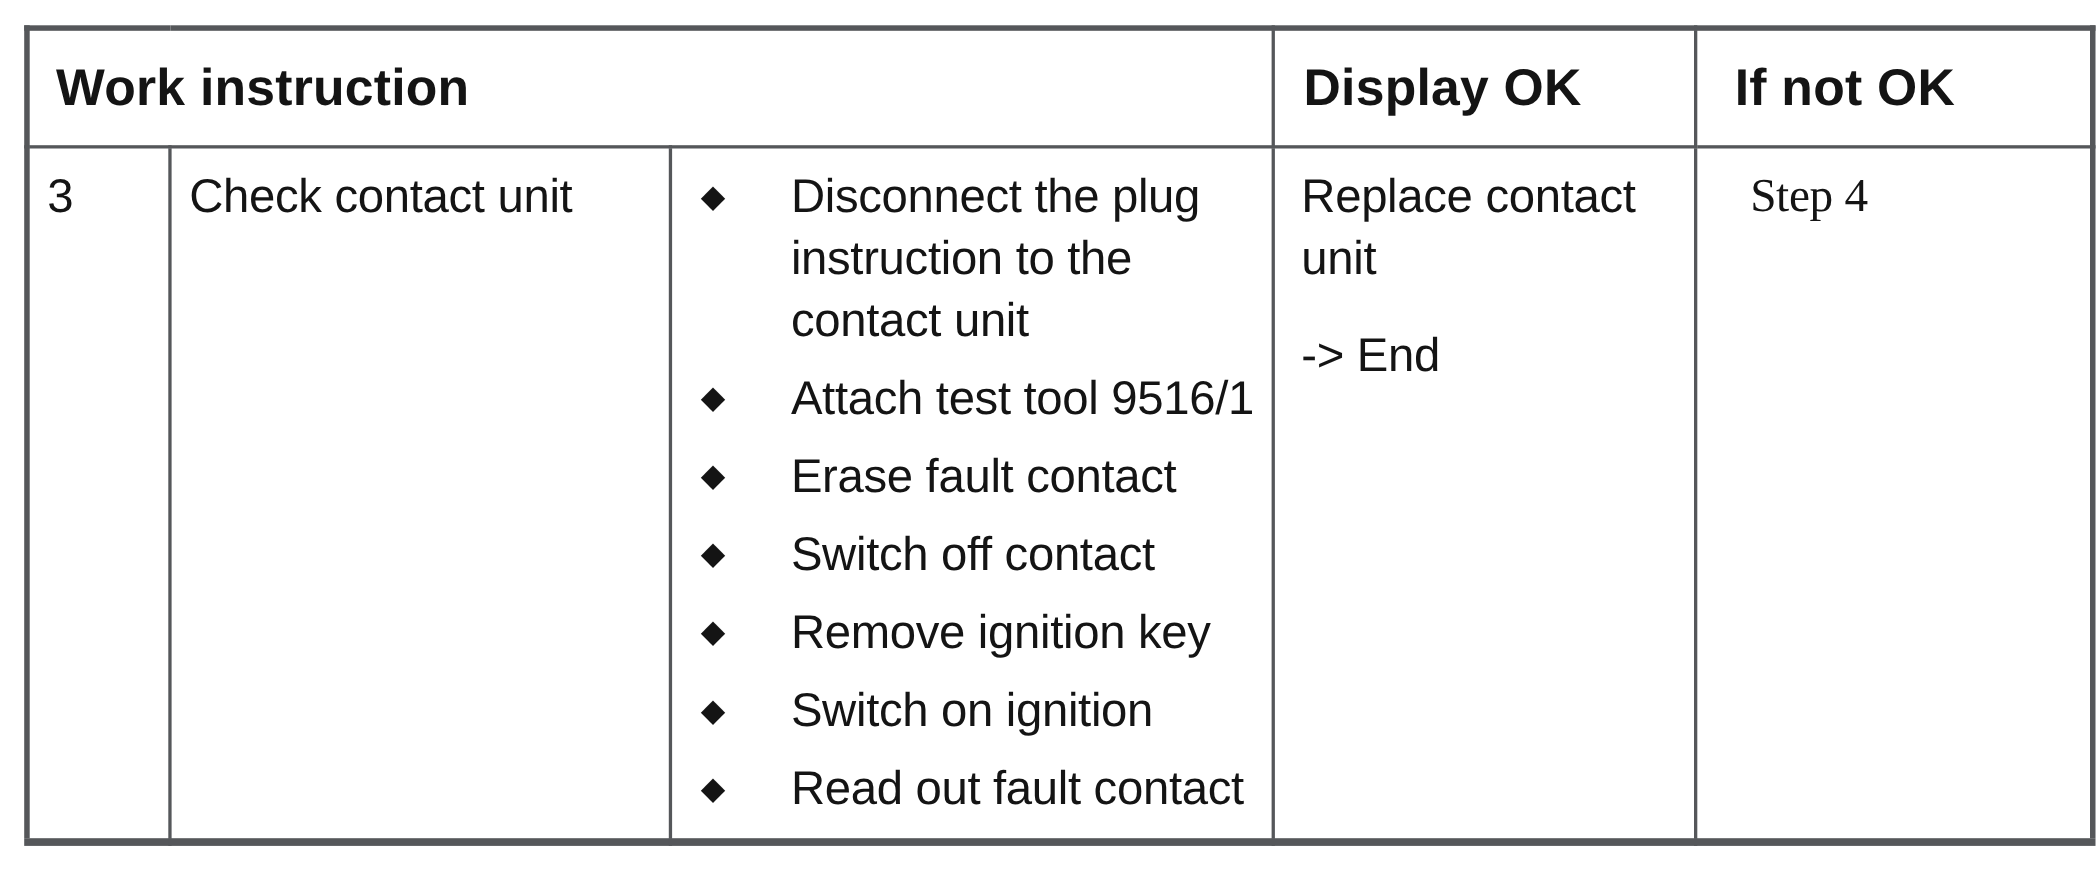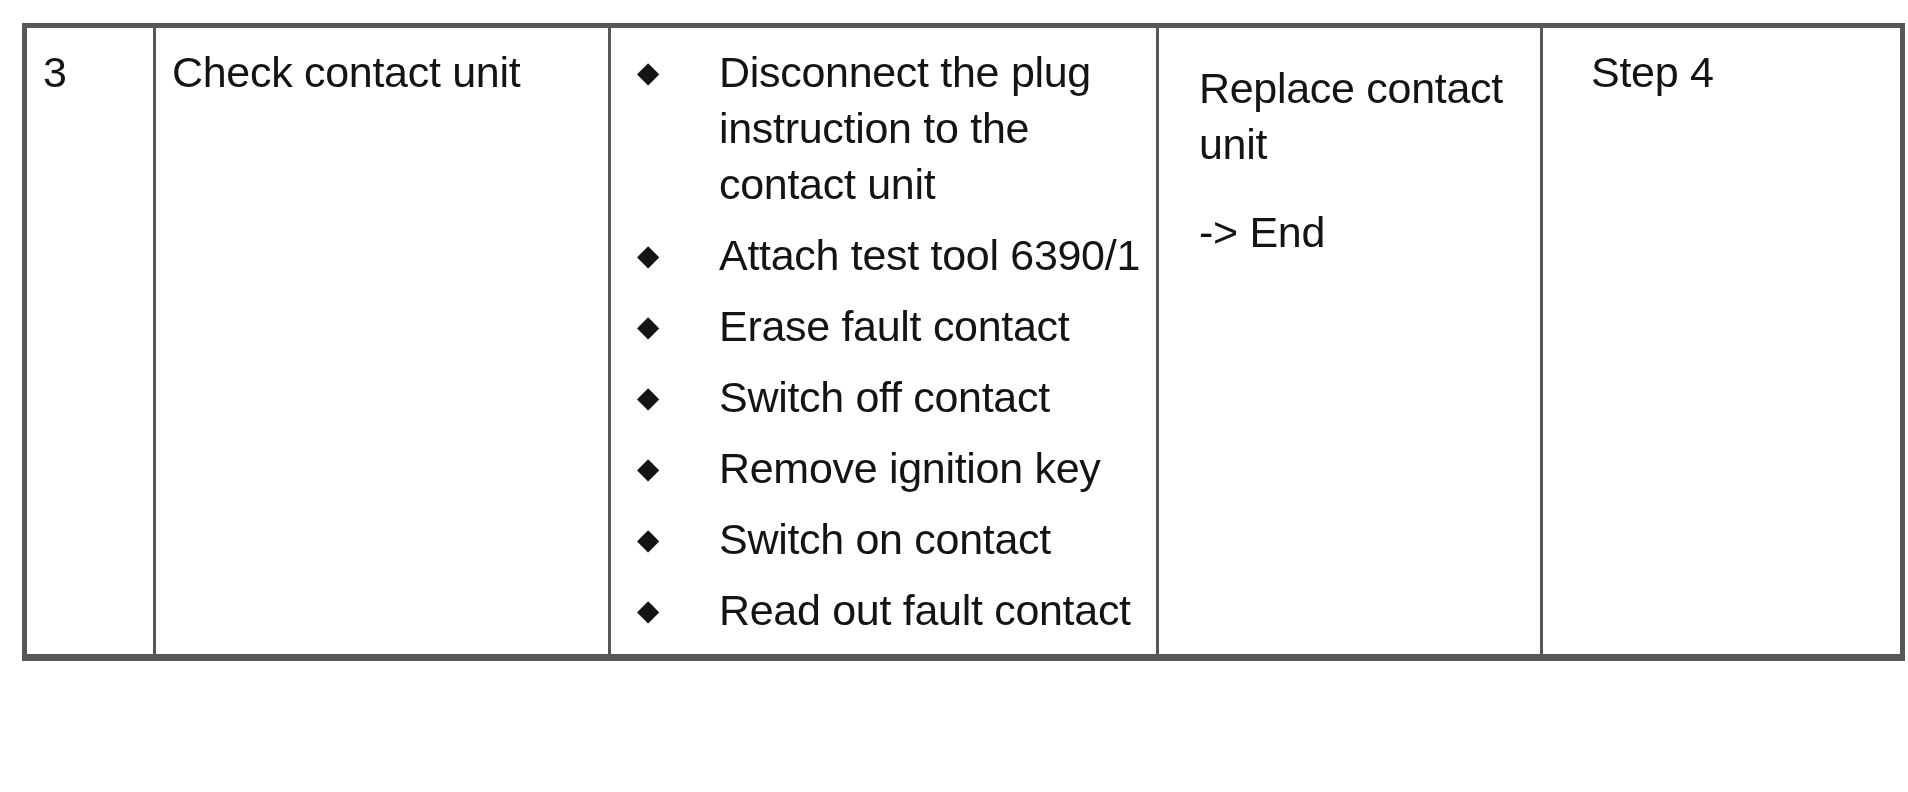--- a/index.html
+++ b/index.html
@@ -54,84 +54,89 @@
     height: 632px;
     font-size: 43px;
     line-height: 56px;
     letter-spacing: -0.3px;
     padding-top: 16px;
   }
   td.cell-step   { padding-left: 16px; }
   td.cell-task   { padding-left: 16px; }
   td.cell-actions{ padding-left: 20px; padding-right: 4px; }
   td.cell-display{ padding-left: 24px; padding-right: 18px; }
-  td.cell-ifnot  { padding-left: 48px; }
+  td.cell-ifnot  { padding-left: 48px; font-family: Liberation Serif, serif; }
   .action-item {
     display: flex;
     align-items: flex-start;
     margin-bottom: 15px;
   }
   .bullet {
     flex: none;
     width: 88px;
     padding-left: 6px;
     font-size: 29px;
     line-height: 56px;
   }
   .action-text { flex: 1; }
-  td.cell-display p { margin: 16px; }
+  td.cell-display p { margin: 0; }
   td.cell-display p.outcome { margin-top: 32px; }
 </style>
 </head>
 <body>
 
 <div class="page">
   <table class="work-table">
     <colgroup>
       <col style="width:130px">
       <col style="width:455px">
       <col style="width:548px">
       <col style="width:384px">
       <col style="width:361px">
     </colgroup>
     <tbody>
       <tr>
+        <th colspan="3" class="th-work">Work instruction</th>
+        <th class="th-display">Display OK</th>
+        <th class="th-ifnot">If not OK</th>
+      </tr>
+      <tr>
         <td class="cell-step">3</td>
         <td class="cell-task">Check contact unit</td>
         <td class="cell-actions">
           <div class="action-list">
 
               <div class="action-item">
                 <span class="bullet">◆</span>
                 <span class="action-text">Disconnect the plug instruction to the contact unit</span>
               </div>
 
               <div class="action-item">
                 <span class="bullet">◆</span>
-                <span class="action-text">Attach test tool 6390/1</span>
+                <span class="action-text">Attach test tool 9516/1</span>
               </div>
 
               <div class="action-item">
                 <span class="bullet">◆</span>
                 <span class="action-text">Erase fault contact</span>
               </div>
 
               <div class="action-item">
                 <span class="bullet">◆</span>
                 <span class="action-text">Switch off contact</span>
               </div>
 
               <div class="action-item">
                 <span class="bullet">◆</span>
                 <span class="action-text">Remove ignition key</span>
               </div>
 
               <div class="action-item">
                 <span class="bullet">◆</span>
-                <span class="action-text">Switch on contact</span>
+                <span class="action-text">Switch on ignition</span>
               </div>
 
               <div class="action-item">
                 <span class="bullet">◆</span>
                 <span class="action-text">Read out fault contact</span>
               </div>
             </div>
         </td>
         <td class="cell-display">
           <p class="result">Replace contact unit</p>

